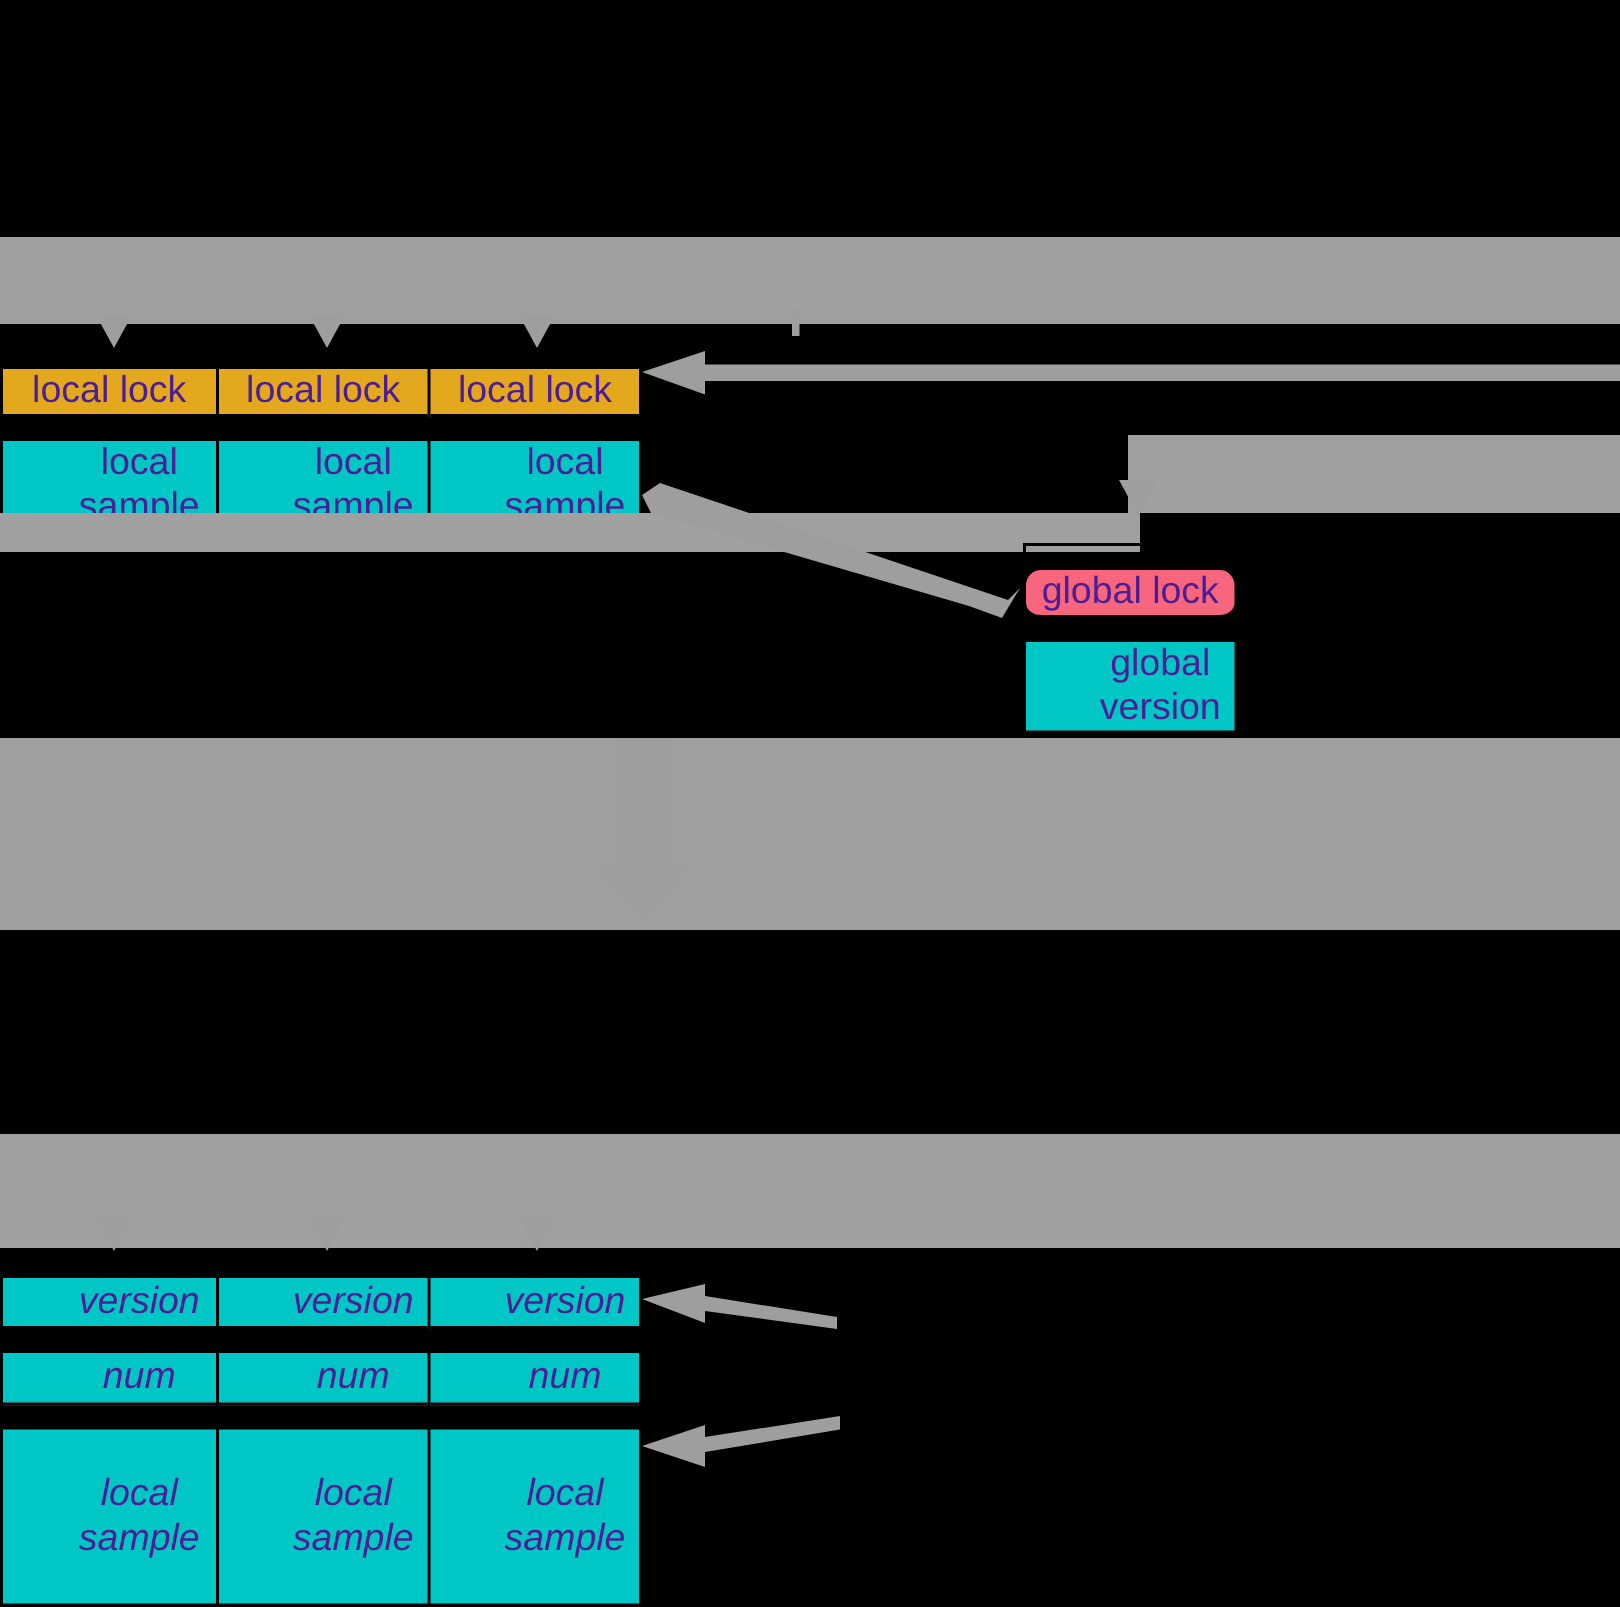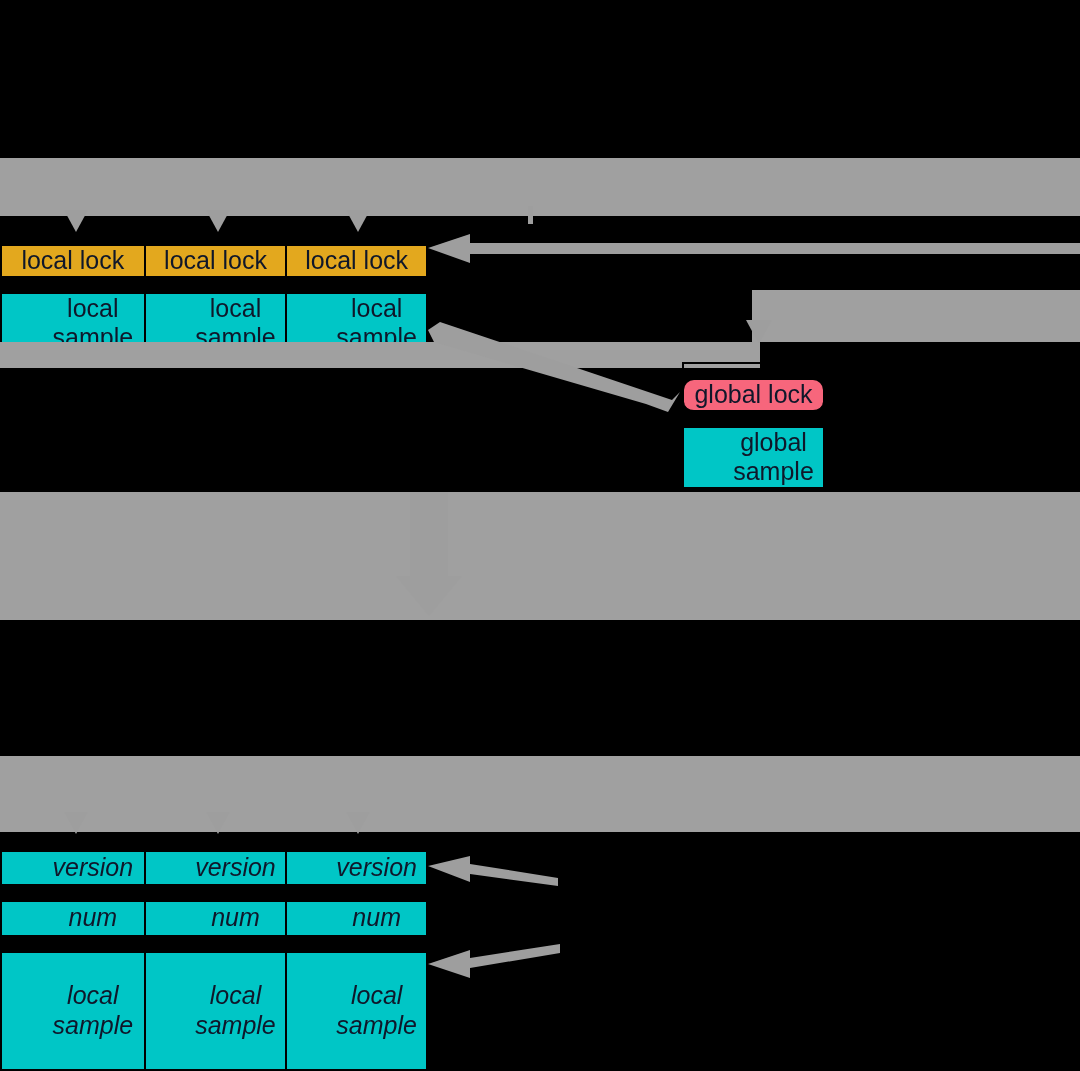--- a/index.html
+++ b/index.html
@@ -23,21 +23,21 @@
     padding:4px 10px;
     white-space:pre-line;
   }
 
   
   .grid{position:absolute;display:flex;border:2px solid #000;box-sizing:border-box;}
   .col{display:flex;flex-direction:column;border-right:2px solid #000;box-sizing:border-box;}
   .col:last-child{border-right:none;}
   .cell{
     display:flex;align-items:center;justify-content:center;
-    text-align:center;color:#0f172a;font-size:25px;line-height:1.18;
+    text-align:center;color:#4c1d95;font-size:25px;line-height:1.18;
     border-bottom:2px solid #000;box-sizing:border-box;white-space:pre-line;margin-top:16px;
   }
   .cell:last-child{border-bottom:none;}
   .lock{background:#e3a81e;}
   .sample{background:#00c6c6;padding-left:40px;}
   .pink{background:#f7667c;}
 
   
   .gblock{position:absolute;border:2px solid #000;box-sizing:border-box;display:flex;flex-direction:column;}
 
@@ -76,21 +76,21 @@
   </div>
 
   <div class="band" style="left:752px;top:290px;width:328px;height:52px;">
     <span></span>
   </div>
   <div class="band" style="left:0px;top:342px;width:760px;height:26px;padding:0;"></div>
 
   <div class="gblock" style="left:682px;top:362px;width:143px;height:114px;">
     <div class="cell pink" style="height:40px;border-radius:10px;">global lock</div>
     <div class="cell sample" style="height:74px;">global
-sample</div>
+version</div>
   </div>
 
   <div class="band" style="left:0px;top:492px;width:1080px;height:128px;align-items:flex-start;">
     <span></span>
   </div>
 
   <div class="band" style="left:0px;top:756px;width:1080px;height:76px;">
     <span></span>
   </div>
 

